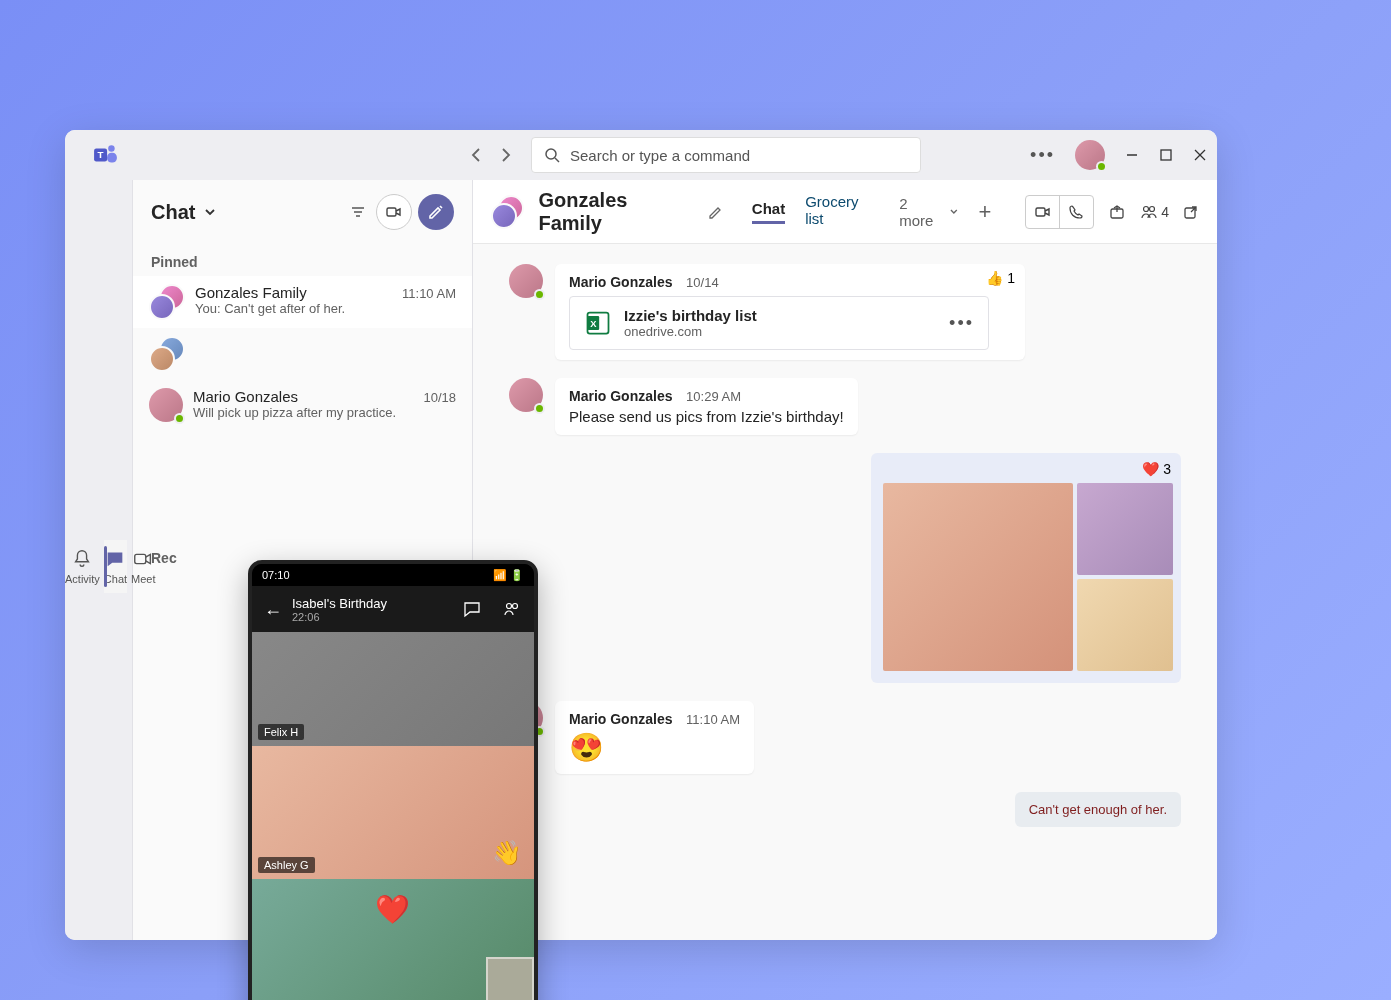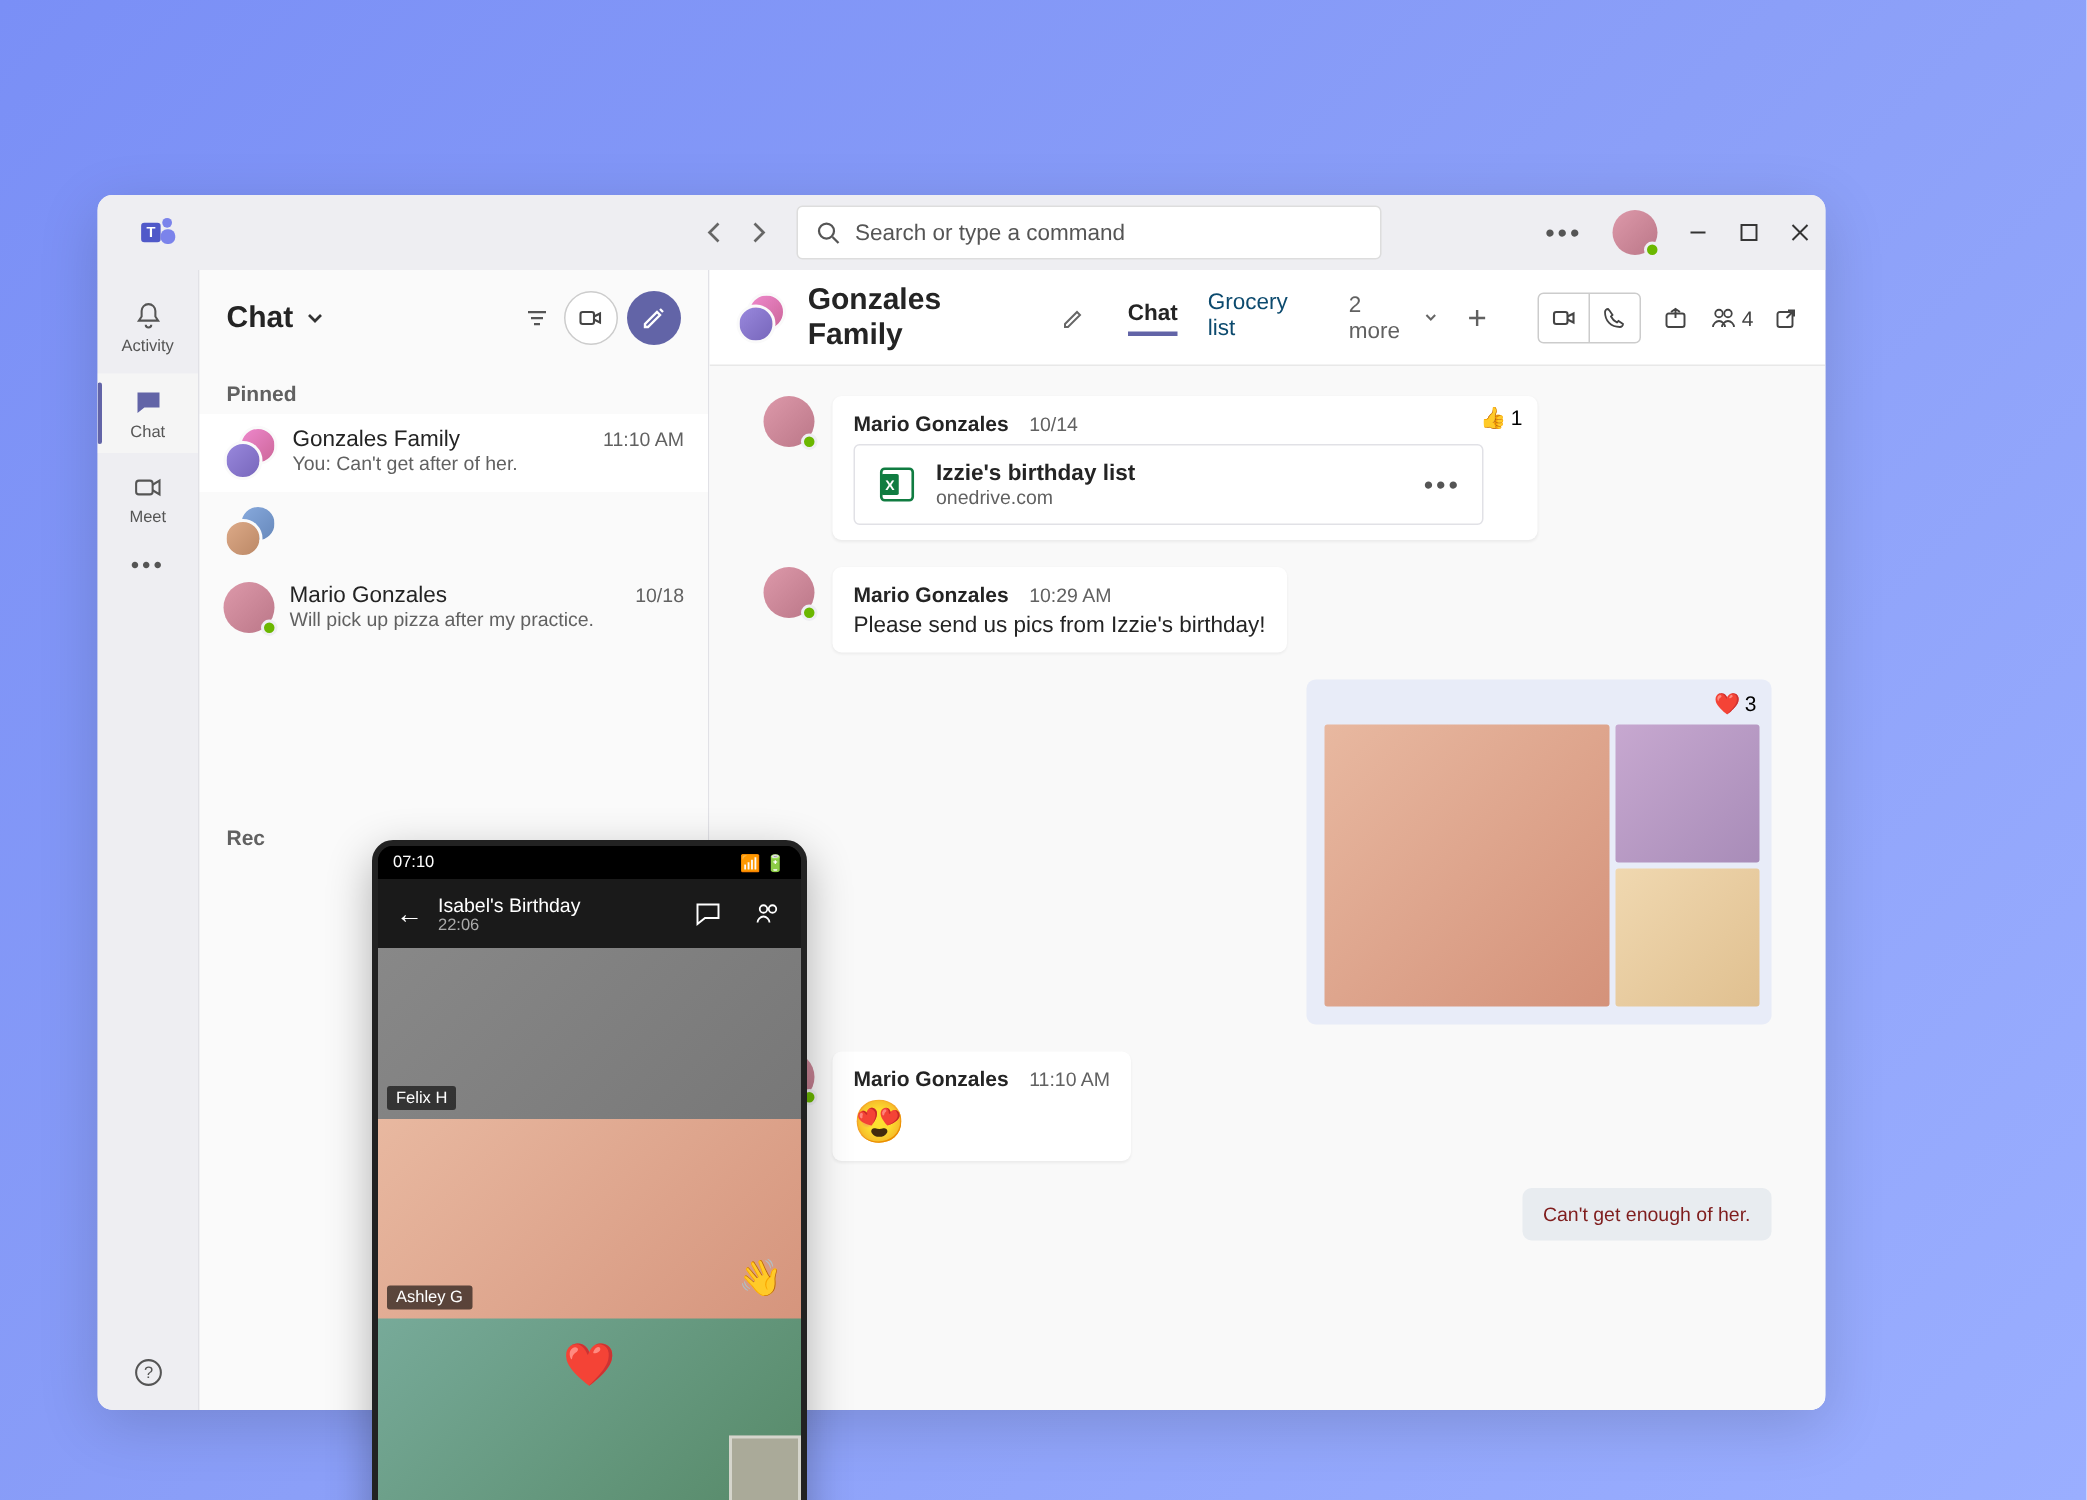--- a/index.html
+++ b/index.html
@@ -47,21 +47,21 @@
 .avatar { width:30px; height:30px; border-radius:50%; background: linear-gradient(135deg,#d9a,#b78); position:relative; }
 .presence { position:absolute; bottom:-2px; right:-2px; width:11px; height:11px; background:#6bb700; border-radius:50%; border:2px solid #eeeef2; }
 .winbtn { width:14px; height:14px; color:#333; }
 
 .main { flex:1; display:flex; overflow:hidden; }
 
 .rail {
   width: 68px;
   background: #eeeef2;
   border-right:1px solid #e1e1e6;
-  display:flex; flex-direction:column; align-items:center;
+  display:flex; flex-direction:row; align-items:center;
   padding-top:12px;
   gap:4px;
 }
 .rail-item { width:100%; display:flex; flex-direction:column; align-items:center; padding:8px 0; font-size:11px; color:#555; cursor:pointer; position:relative; }
 .rail-item.active { background:#f5f5f5; }
 .rail-item.active::before { content:''; position:absolute; left:0; top:6px; bottom:6px; width:3px; background:#6264a7; border-radius:2px; }
 .rail-item svg { width:22px; height:22px; margin-bottom:3px; }
 .rail-more { margin-top:6px; color:#555; font-size:16px; letter-spacing:2px; cursor:pointer; }
 .rail .help { margin-top:auto; margin-bottom:14px; color:#555; }
 

